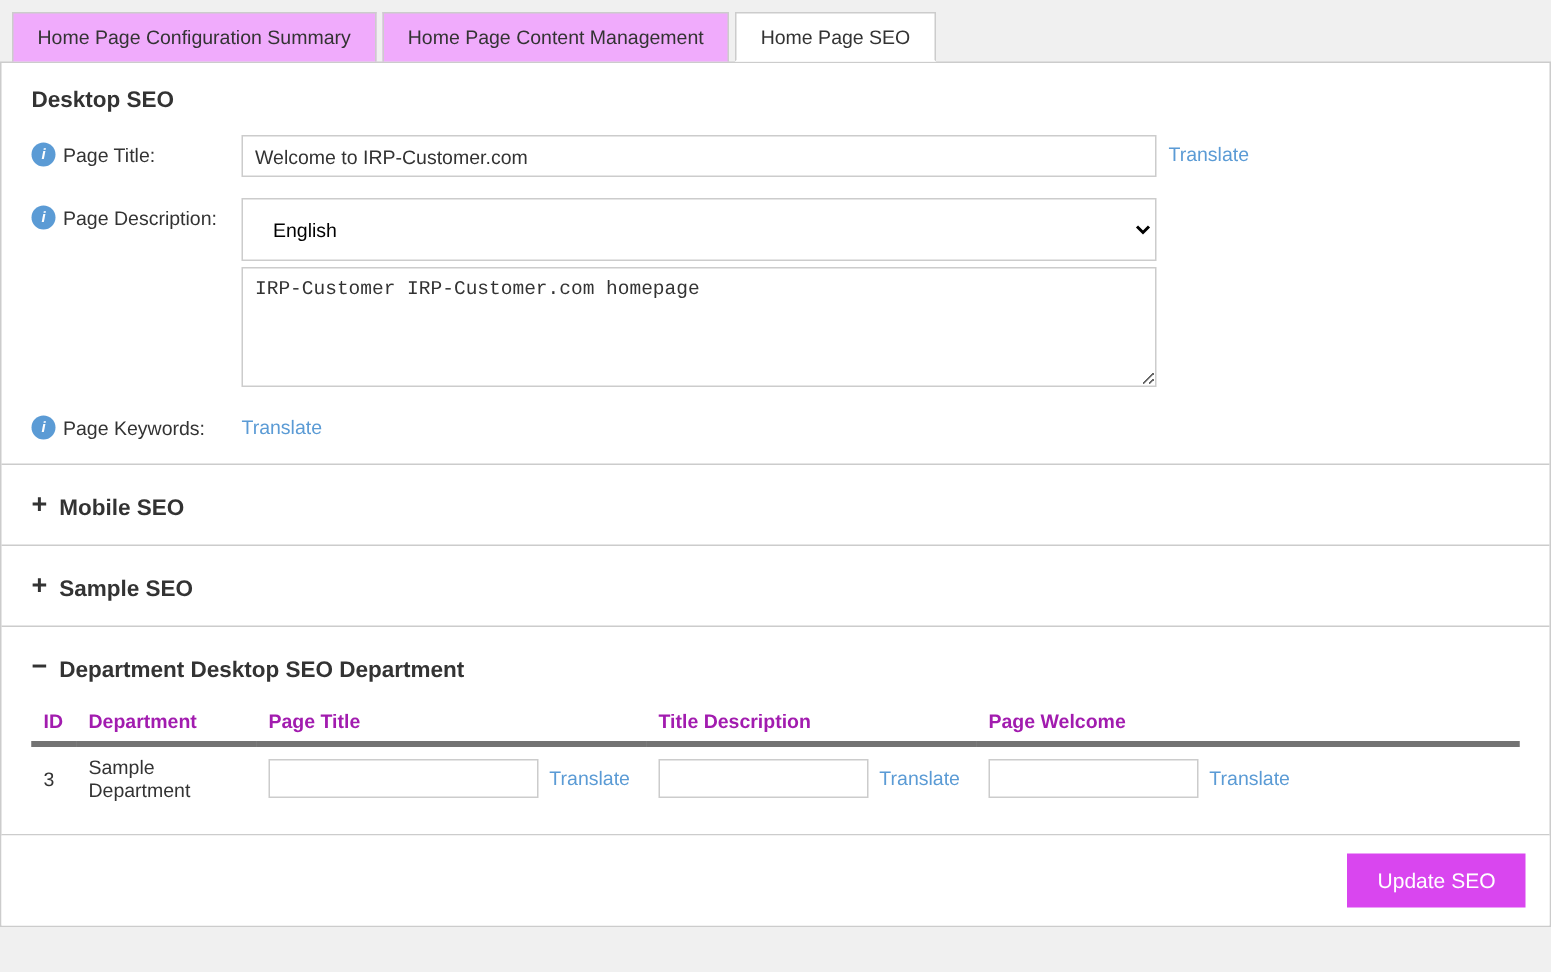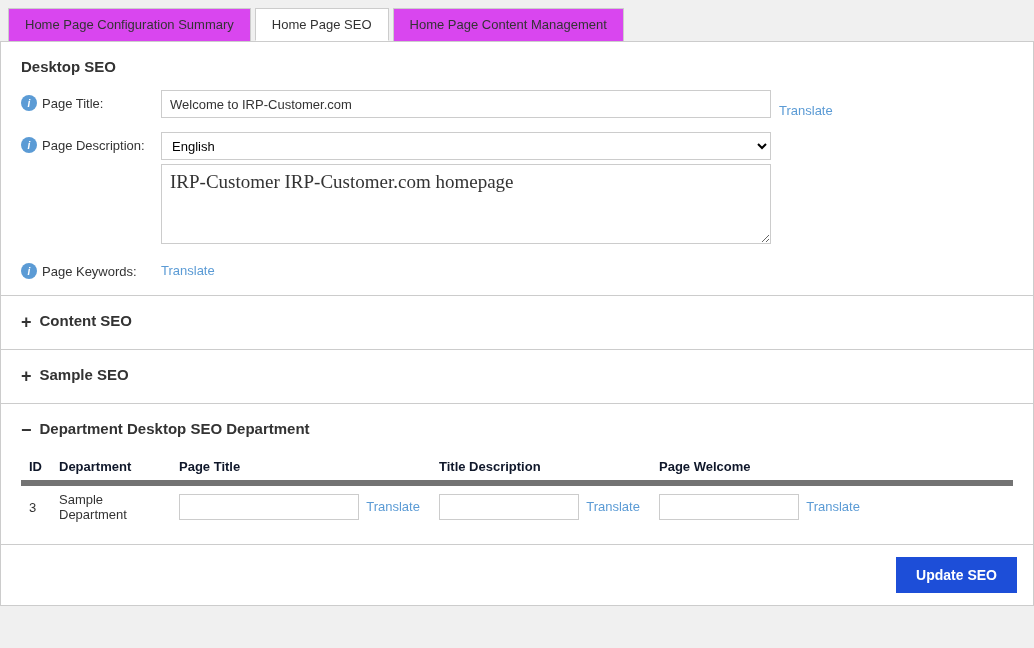--- a/index.html
+++ b/index.html
@@ -8,21 +8,21 @@
     .tabs-bar {
       display: flex;
       background: #f0f0f0;
       border-bottom: 1px solid #ccc;
       padding: 8px 8px 0 8px;
       gap: 4px;
     }
     .tab {
       padding: 8px 16px;
       border: 1px solid #ccc;
-      background: #d946ef;
+      background: #f0abfc;
       cursor: pointer;
       border-bottom: none;
       font-size: 13px;
       color: #333;
     }
     .tab.active {
       background: #fff;
       border-bottom: 1px solid #fff;
       font-weight: normal;
       position: relative;
@@ -39,21 +39,21 @@
     .section {
       border-bottom: 1px solid #ccc;
       padding: 16px 20px;
     }
 
     .section-header {
       font-size: 15px;
       font-weight: bold;
       color: #333;
       display: flex;
-      align-items: flex-start;
+      align-items: flex-end;
       gap: 8px;
     }
 
     .section-toggle {
       font-size: 18px;
       font-weight: bold;
       color: #333;
       cursor: pointer;
       user-select: none;
     }
@@ -85,21 +85,21 @@
       align-items: center;
       justify-content: center;
       font-style: italic;
       font-weight: bold;
       flex-shrink: 0;
       cursor: pointer;
     }
 
     .form-control-wrap {
       display: flex;
-      align-items: flex-end;
+      align-items: flex-start;
       gap: 8px;
       flex: 1;
     }
 
     input[type="text"] {
       border: 1px solid #ccc;
       padding: 4px 8px;
       font-size: 13px;
       height: 28px;
       color: #333;
@@ -112,102 +112,102 @@
     .translate-link {
       color: #5b9bd5;
       cursor: pointer;
       font-size: 13px;
       padding-top: 5px;
       text-decoration: none;
     }
 
     .language-select {
       border: 1px solid #ccc;
-      padding: 3px 6px;
+      padding: 3px 16px;
       font-size: 13px;
       background: #fff;
-      height: 28px;
+      height: 42px;
       cursor: pointer;
     }
 
     textarea {
       width: 610px;
       height: 80px;
       border: 1px solid #ccc;
       padding: 6px 8px;
-      font-family: Liberation Serif, serif;
-      font-size: 19px;
+      font-family: Liberation Mono, monospace;
+      font-size: 13px;
       resize: vertical;
       color: #333;
     }
 
     .description-field-wrap {
       display: flex;
       flex-direction: column;
       gap: 4px;
     }
 
     .dept-table {
       width: 100%;
       border-collapse: collapse;
     }
     .dept-table th {
       text-align: left;
       font-weight: bold;
       font-size: 13px;
       padding: 6px 8px;
-      border-bottom: 6px solid #737373;
-      color: #0f172a;
+      border-bottom: 4px solid #737373;
+      color: #a21caf;
     }
     .dept-table td {
       padding: 6px 8px;
       font-size: 13px;
       vertical-align: middle;
     }
     .dept-table input[type="text"] {
       height: 26px;
       font-size: 12px;
     }
 
     .bottom-bar {
       padding: 12px 16px;
       display: flex;
       justify-content: flex-end;
       background: #fff;
     }
 
     .update-btn {
-      background: #1d4ed8;
+      background: #d946ef;
       color: #fff;
       border: none;
       padding: 10px 20px;
       font-size: 14px;
       cursor: pointer;
-      font-weight: bold;
+      font-weight: normal;
     }
 
     .dept-translate {
       color: #5b9bd5;
       cursor: pointer;
       font-size: 13px;
     }
 
     .th-id { width: 30px; }
     .th-dept { width: 120px; }
     .th-title { width: 260px; }
     .th-desc { width: 220px; }
     .th-kw { }
   </style>
 </head>
 <body>
 
 <div class="tabs-bar">
   <div class="tab">Home Page Configuration Summary</div>
+  <div class="tab">Home Page Content Management</div>
   <div class="tab active">Home Page SEO</div>
-  <div class="tab">Home Page Content Management</div>
 </div>
 
 <div class="content">
 
   <div class="section">
     <div class="section-header">
       <span>Desktop SEO</span>
     </div>
     <br>
 
@@ -250,21 +250,21 @@
       </div>
       <div class="form-control-wrap">
         <a class="translate-link">Translate</a>
       </div>
     </div>
   </div>
 
   <div class="section">
     <div class="section-header">
       <span class="section-toggle">+</span>
-      <span>Content SEO</span>
+      <span>Mobile SEO</span>
     </div>
   </div>
 
   <div class="section">
     <div class="section-header">
       <span class="section-toggle">+</span>
       <span>Sample SEO</span>
     </div>
   </div>
 

